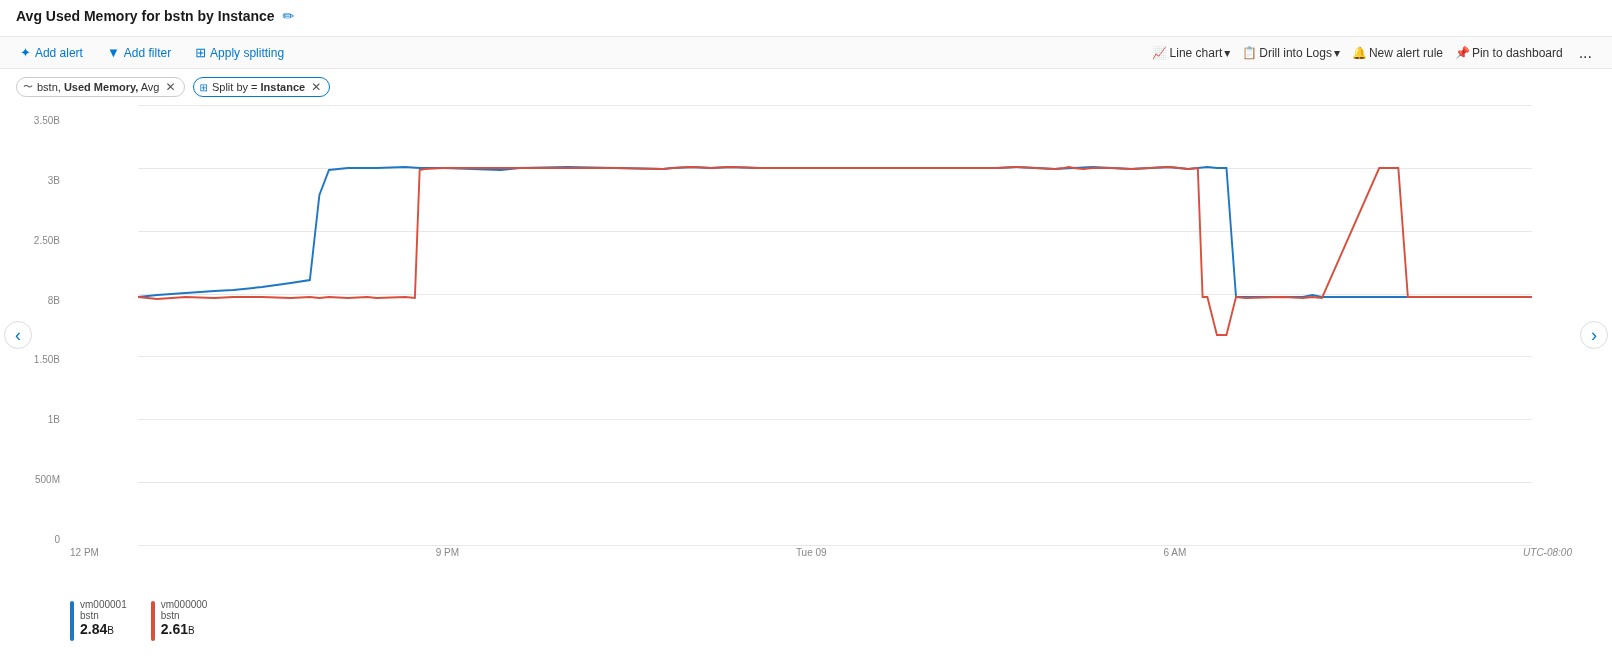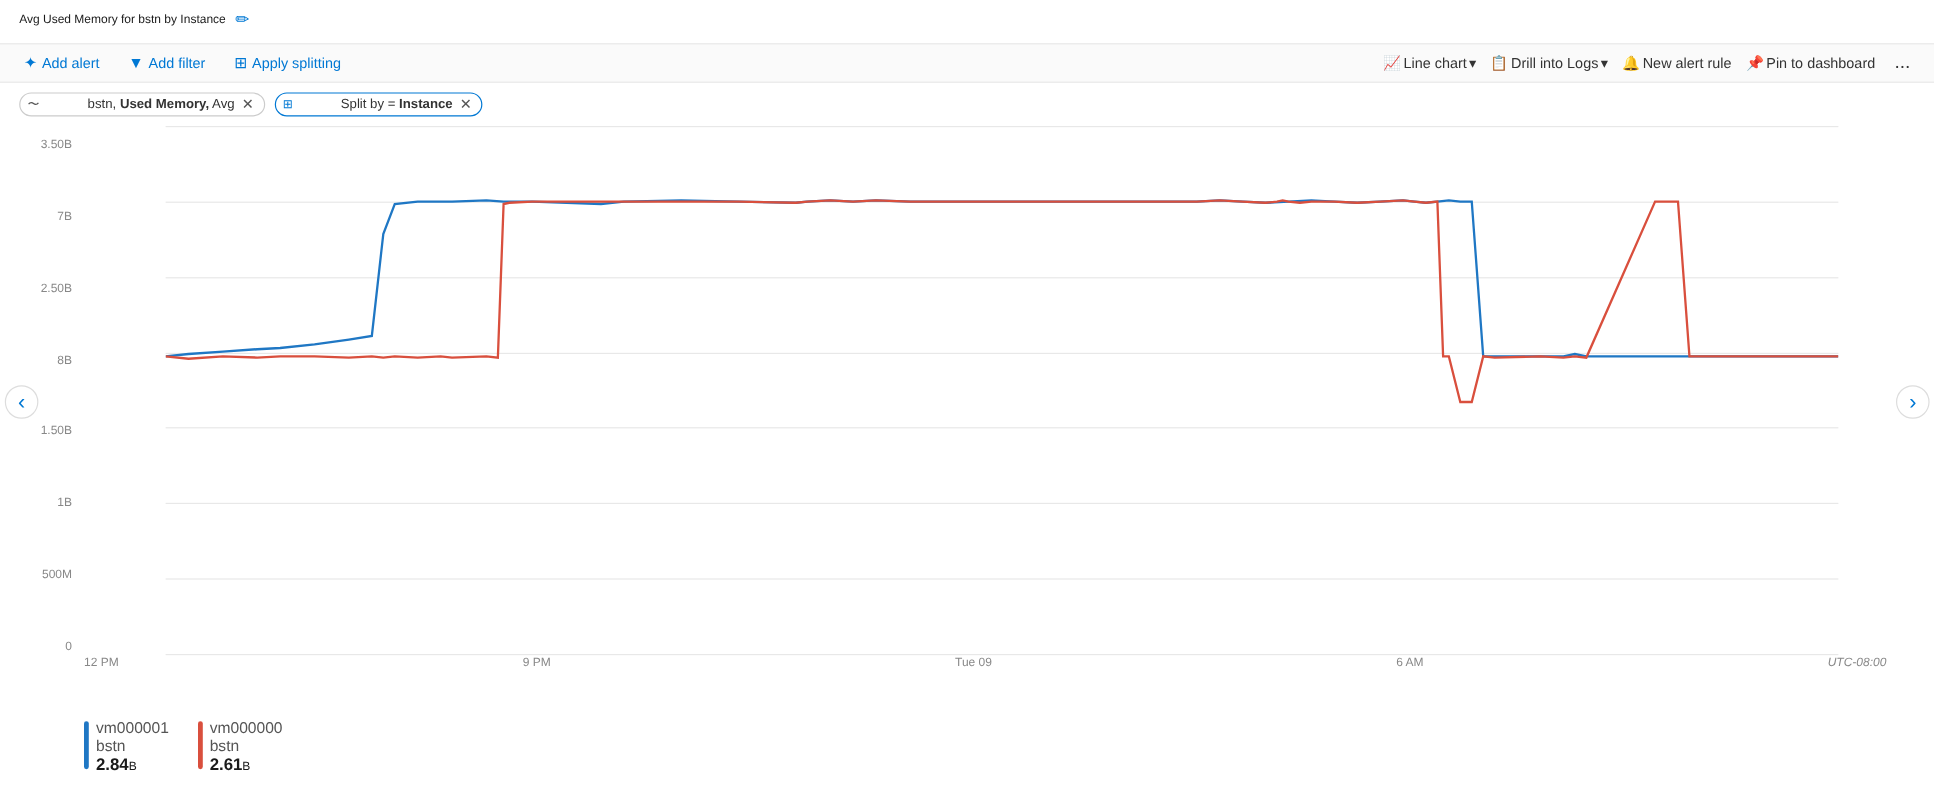--- a/index.html
+++ b/index.html
@@ -1,32 +1,32 @@
 <!DOCTYPE html>
 <html><head>
   <meta charset="utf-8">
   <style>
     * { box-sizing: border-box; margin: 0; padding: 0; }
     body { font-family: 'Segoe UI', Arial, sans-serif; font-size: 12px; background: #fff; color: #333; overflow: hidden; }
     
     .header { padding: 8px 16px 4px 16px; }
     .title-row { display: flex; align-items: center; gap: 8px; margin-bottom: 8px; }
-    .title { font-size: 10px; font-weight: 400; color: #1a1a1a; }
+    .title { font-size: 14px; font-weight: 700; color: #1a1a1a; }
     .edit-icon { color: #0078d4; cursor: pointer; font-size: 14px; }
     
     .toolbar { display: flex; align-items: center; justify-content: space-between; padding: 6px 16px; border-top: 1px solid #e8e8e8; border-bottom: 1px solid #e8e8e8; background: #fafafa; }
     .toolbar-left { display: flex; align-items: center; gap: 16px; }
     .toolbar-right { display: flex; align-items: center; gap: 12px; }
     .toolbar-btn { display: flex; align-items: center; gap: 4px; color: #0078d4; cursor: pointer; font-size: 12px; background: none; border: none; padding: 2px 4px; }
     .toolbar-btn .icon { font-size: 13px; }
     
     .chips-row { display: flex; align-items: center; gap: 8px; padding: 8px 16px; }
     .chip { display: flex; align-items: center; gap: 4px; border: 1px solid #ccc; border-radius: 12px; padding: 2px 8px 2px 6px; font-size: 11px; background: #fff; }
     .chip-icon { color: #555; font-size: 10px; }
-    .chip-text { color: #333; margin-left: 36px; }
+    .chip-text { color: #333; }
     .chip-close { color: #555; cursor: pointer; font-size: 12px; margin-left: 2px; }
     .chip-split { border-color: #0078d4; }
     .chip-split .chip-icon { color: #0078d4; }
     
     .chart-container { position: relative; width: 100%; height: 490px; padding: 0 40px 0 70px; }
     .chart-area { position: relative; width: 100%; height: 440px; }
     
     .y-axis { position: absolute; left: 0; top: 0; height: 440px; width: 68px; display: flex; flex-direction: column; justify-content: space-between; align-items: flex-end; padding-right: 8px; }
     .y-label { font-size: 10px; color: #888; line-height: 1; margin-top: 11px; }
     
@@ -38,21 +38,21 @@
     .chart-svg { position: absolute; left: 68px; right: 40px; top: 0; bottom: 0; width: calc(100% - 108px); height: 440px; }
     
     .nav-arrow { position: absolute; top: 50%; transform: translateY(-50%); cursor: pointer; font-size: 18px; color: #0078d4; background: #fff; border: 1px solid #ddd; border-radius: 50%; width: 28px; height: 28px; display: flex; align-items: center; justify-content: center; }
     .nav-arrow-left { left: 2px; }
     .nav-arrow-right { right: 2px; }
     
     .legend { display: flex; gap: 24px; padding: 4px 70px; margin-top: 0; }
     .legend-item { display: flex; align-items: flex-start; gap: 6px; }
     .legend-color-bar { width: 4px; height: 40px; border-radius: 2px; margin-top: 2px; }
     .legend-info { }
-    .legend-name { font-size: 13px; color: #555; }
+    .legend-name { font-size: 10px; color: #555; }
     .legend-value { font-size: 14px; font-weight: 600; color: #1a1a1a; }
     .legend-unit { font-size: 10px; font-weight: 400; }
     
     .separator-dropdown { display: flex; align-items: center; gap: 2px; cursor: pointer; color: #333; font-size: 12px; }
     
     .more-btn { color: #333; font-size: 16px; cursor: pointer; padding: 0 4px; }
   </style>
 </head>
 <body>
 
@@ -111,21 +111,21 @@
     <span class="chip-icon">⊞</span>
     <span class="chip-text">Split by = <strong>Instance</strong></span>
     <span class="chip-close">✕</span>
   </div>
 </div>
 
 <div class="chart-container" style="position:relative;">
 
   <div class="y-axis">
     <span class="y-label">3.50B</span>
-    <span class="y-label">7B</span>
+    <span class="y-label">3B</span>
     <span class="y-label">2.50B</span>
     <span class="y-label">8B</span>
     <span class="y-label">1.50B</span>
     <span class="y-label">1B</span>
     <span class="y-label">500M</span>
     <span class="y-label">0</span>
   </div>
 
   <div class="chart-area">
 

